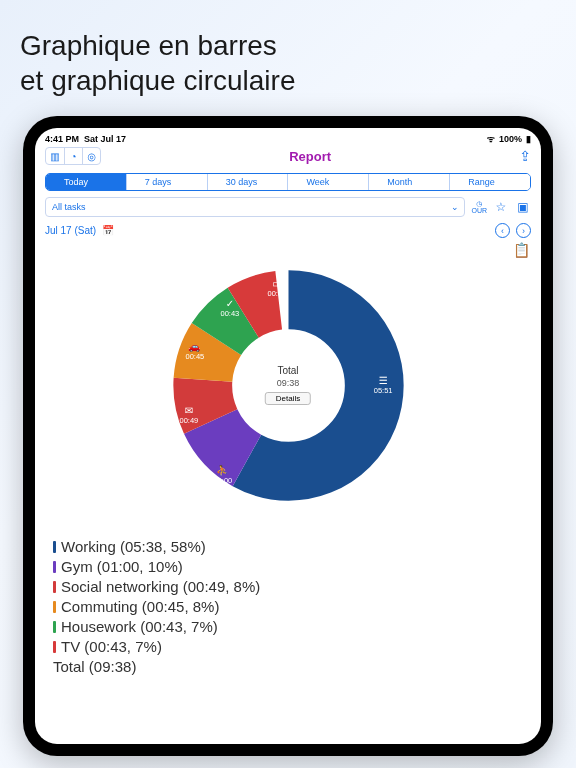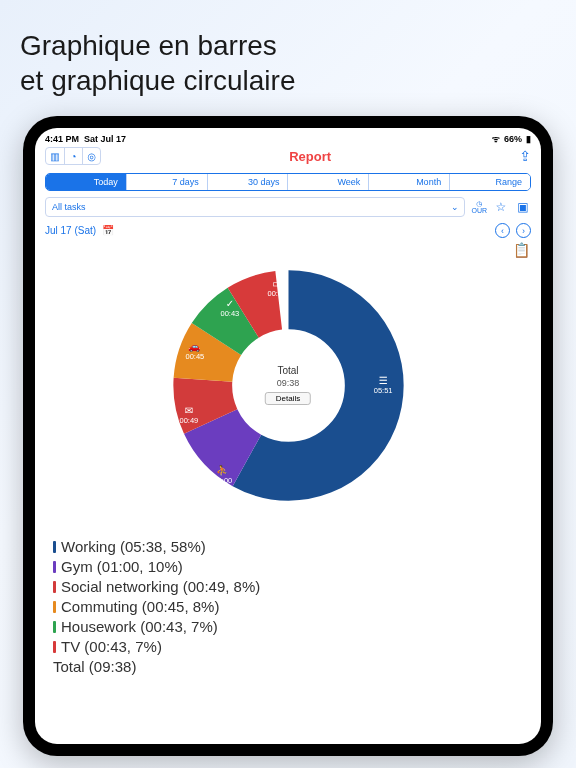--- a/index.html
+++ b/index.html
@@ -9,25 +9,25 @@
   .screen { background: #fff; width: 100%; height: 100%; border-radius: 22px; overflow: hidden; position: relative; font-size: 10px; color: #000; }
   
   .status { display: flex; justify-content: space-between; align-items: center; padding: 4px 10px 0; font-size: 9px; font-weight: 600; color: #000; }
   .status .right { display: flex; align-items: center; gap: 4px; }
   
   .nav { display: flex; justify-content: space-between; align-items: center; padding: 2px 10px 4px; }
   .nav-left { display: flex; gap: 6px; align-items: center; }
   .nav-icon-group { border: 1px solid #c9d6ef; border-radius: 4px; display: flex; }
   .nav-icon { width: 18px; height: 16px; display: flex; align-items: center; justify-content: center; color: #1a73e8; font-size: 10px; }
   .nav-icon + .nav-icon { border-left: 1px solid #c9d6ef; }
-  .nav-title { color: #ef4444; font-size: 13px; font-weight: 600; }
+  .nav-title { color: #a21caf; font-size: 13px; font-weight: 600; }
   .nav-share { color: #1a73e8; font-size: 14px; }
   
   .seg { margin: 4px 10px; display: flex; border: 1px solid #1a73e8; border-radius: 5px; overflow: hidden; font-size: 9px; }
-  .seg-item { flex: 1; text-align: right; padding: 3px 8px; color: #1a73e8; background: #fff; }
+  .seg-item { flex: 1; text-align: left; padding: 3px 18px; color: #1a73e8; background: #fff; }
   .seg-item + .seg-item { border-left: 1px solid #b9d0f5; }
   .seg-item.active { background: #1a73e8; color: #fff; }
   
   .filter-row { display: flex; align-items: center; gap: 6px; padding: 2px 10px; }
   .filter-select { flex: 1; border: 1px solid #c9d6ef; border-radius: 4px; padding: 4px 6px; font-size: 9px; color: #1a73e8; display: flex; justify-content: space-between; align-items: center; }
   .tool-icon { color: #1a73e8; font-size: 12px; width: 16px; text-align: center; }
   .tool-col { display:flex; flex-direction:column; align-items:center; font-size:7px; color:#1a73e8; line-height:1; }
   
   .date-row { display: flex; justify-content: space-between; align-items: center; padding: 4px 10px 2px; font-size: 10px; color: #1a73e8; }
   .date-left { display: flex; align-items: center; gap: 6px; }
@@ -57,21 +57,21 @@
   <span>et graphique circulaire</span>
 </div>
 
 <div class="device">
   <div class="screen">
 
     <div class="status">
       <div><span>4:41 PM</span>&nbsp;&nbsp;<span>Sat Jul 17</span></div>
       <div class="right">
         <span>ᯤ</span>
-        <span>66%</span>
+        <span>100%</span>
         <span>▮</span>
       </div>
     </div>
 
     <div class="nav">
       <div class="nav-left">
         <div class="nav-icon-group">
           <div class="nav-icon">▥</div>
           <div class="nav-icon">◔</div>
           <div class="nav-icon">◎</div>

